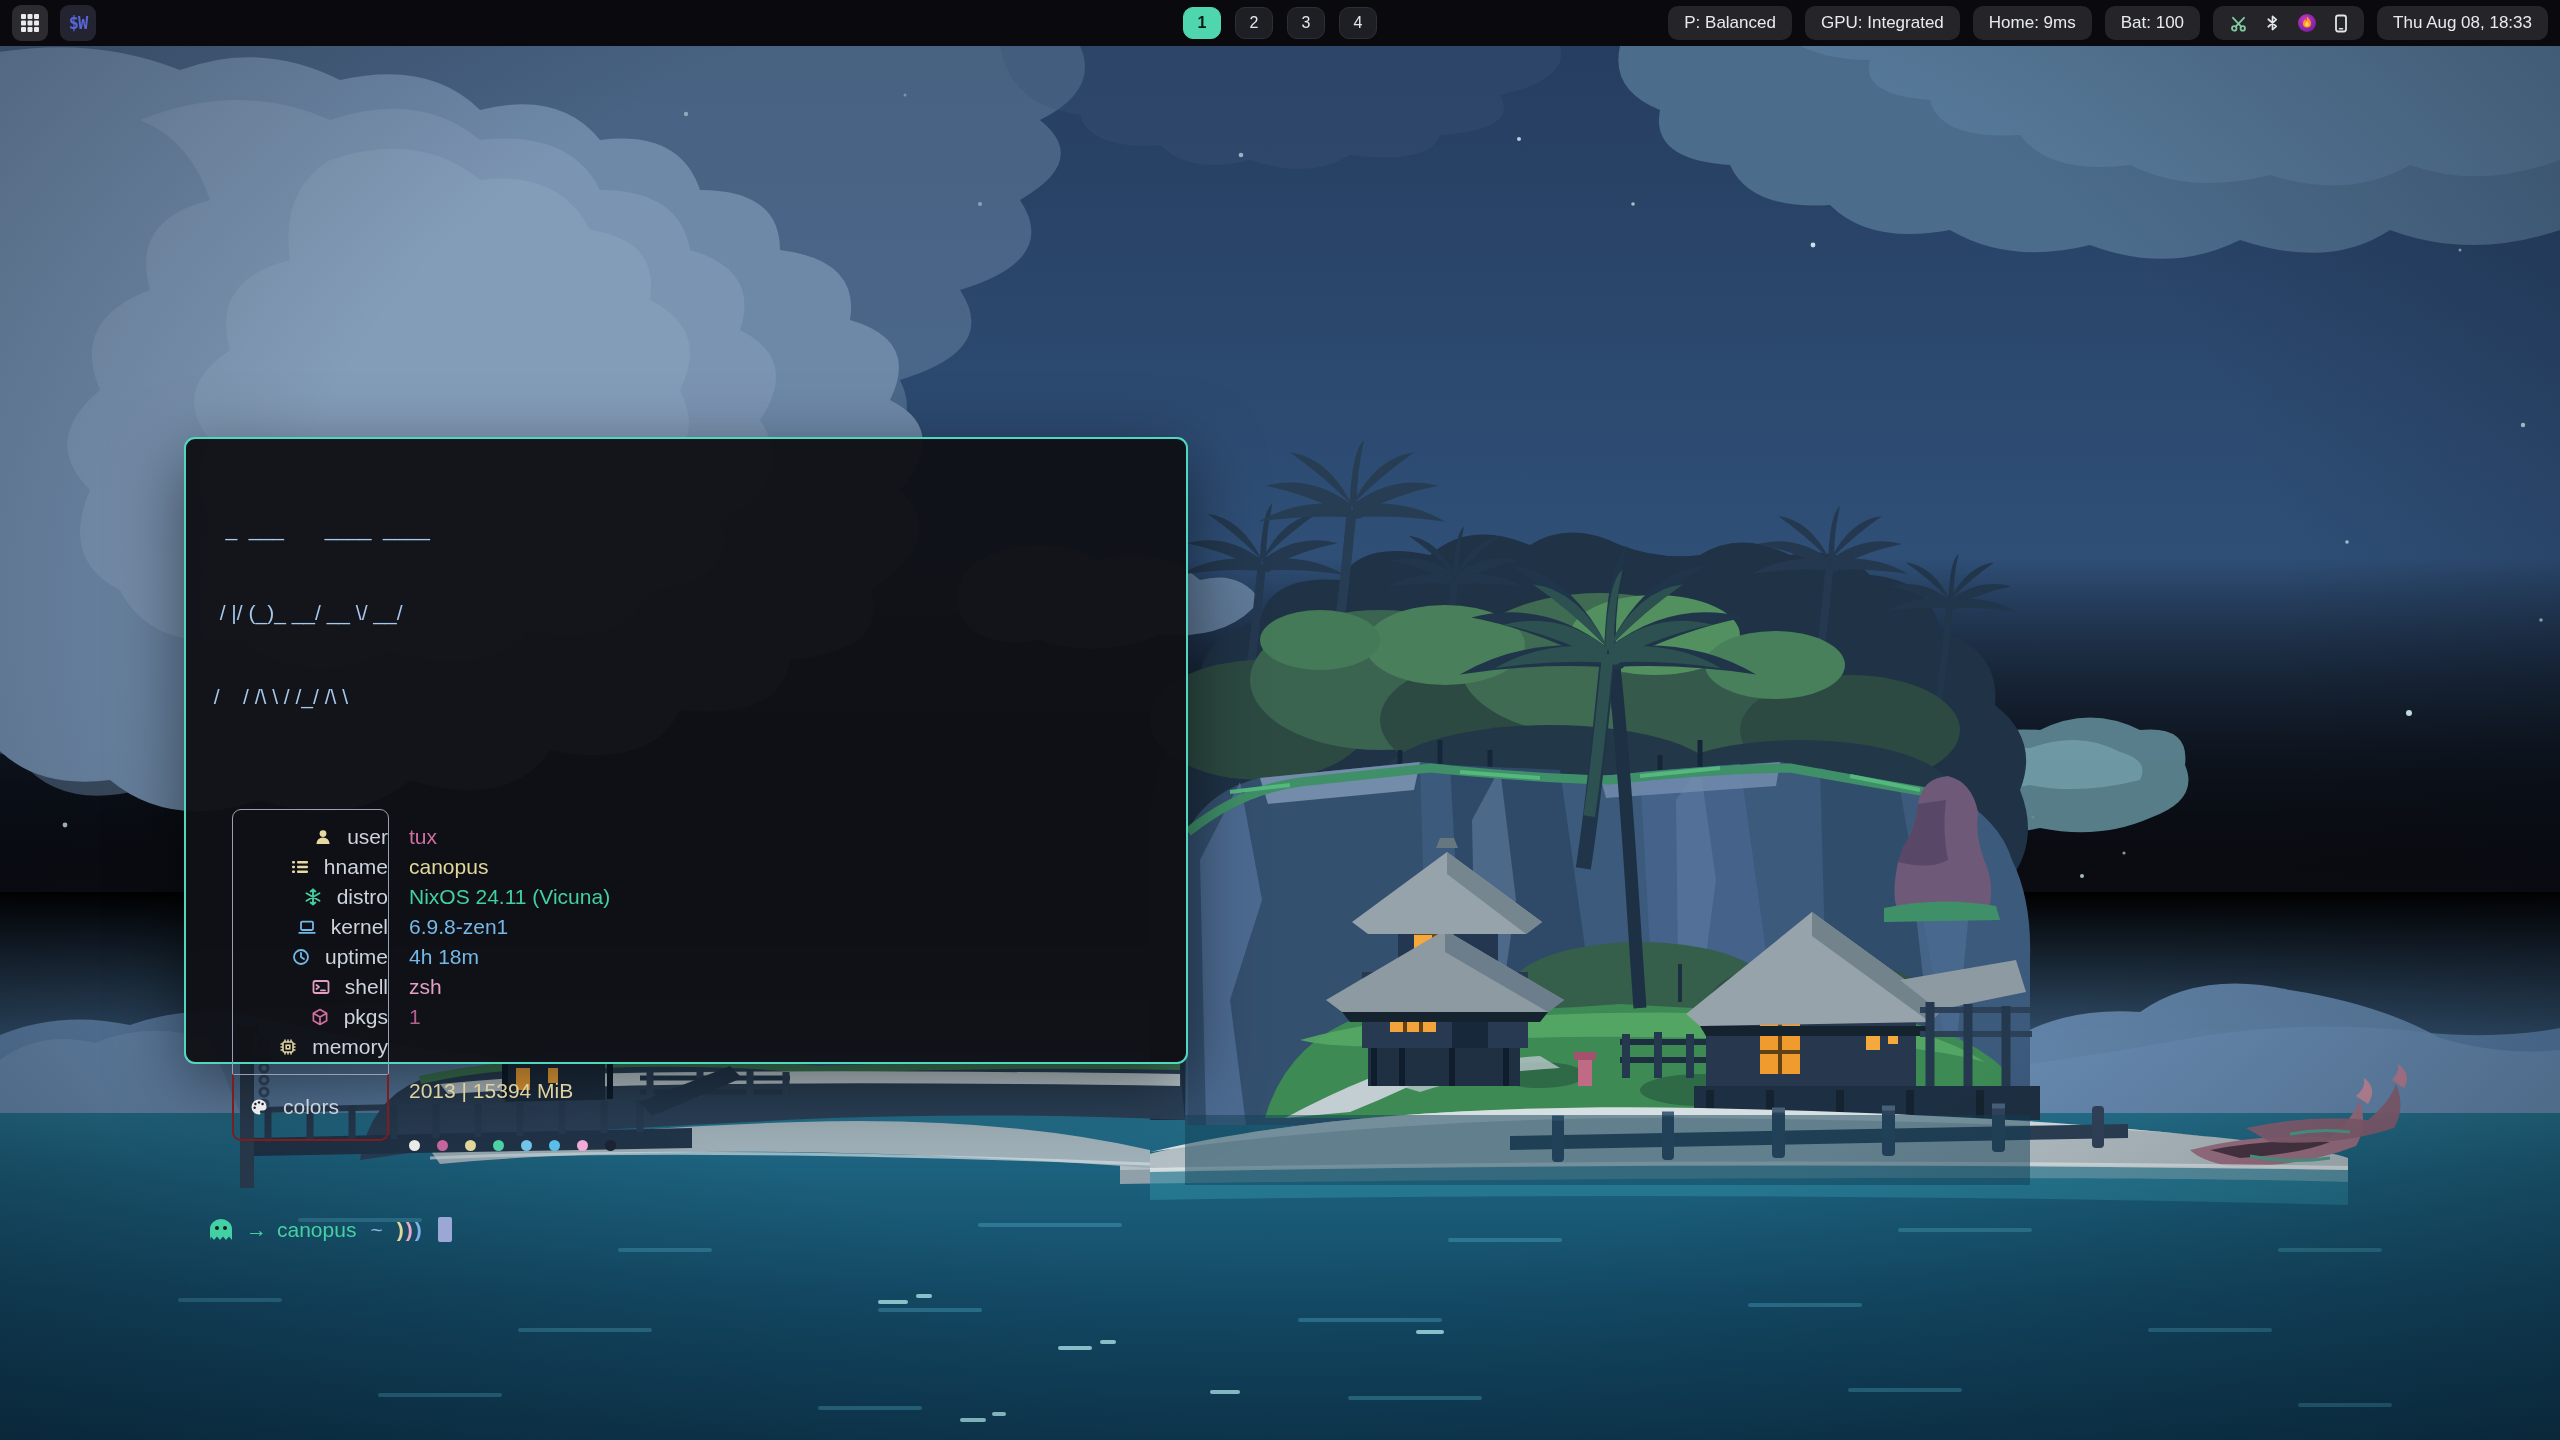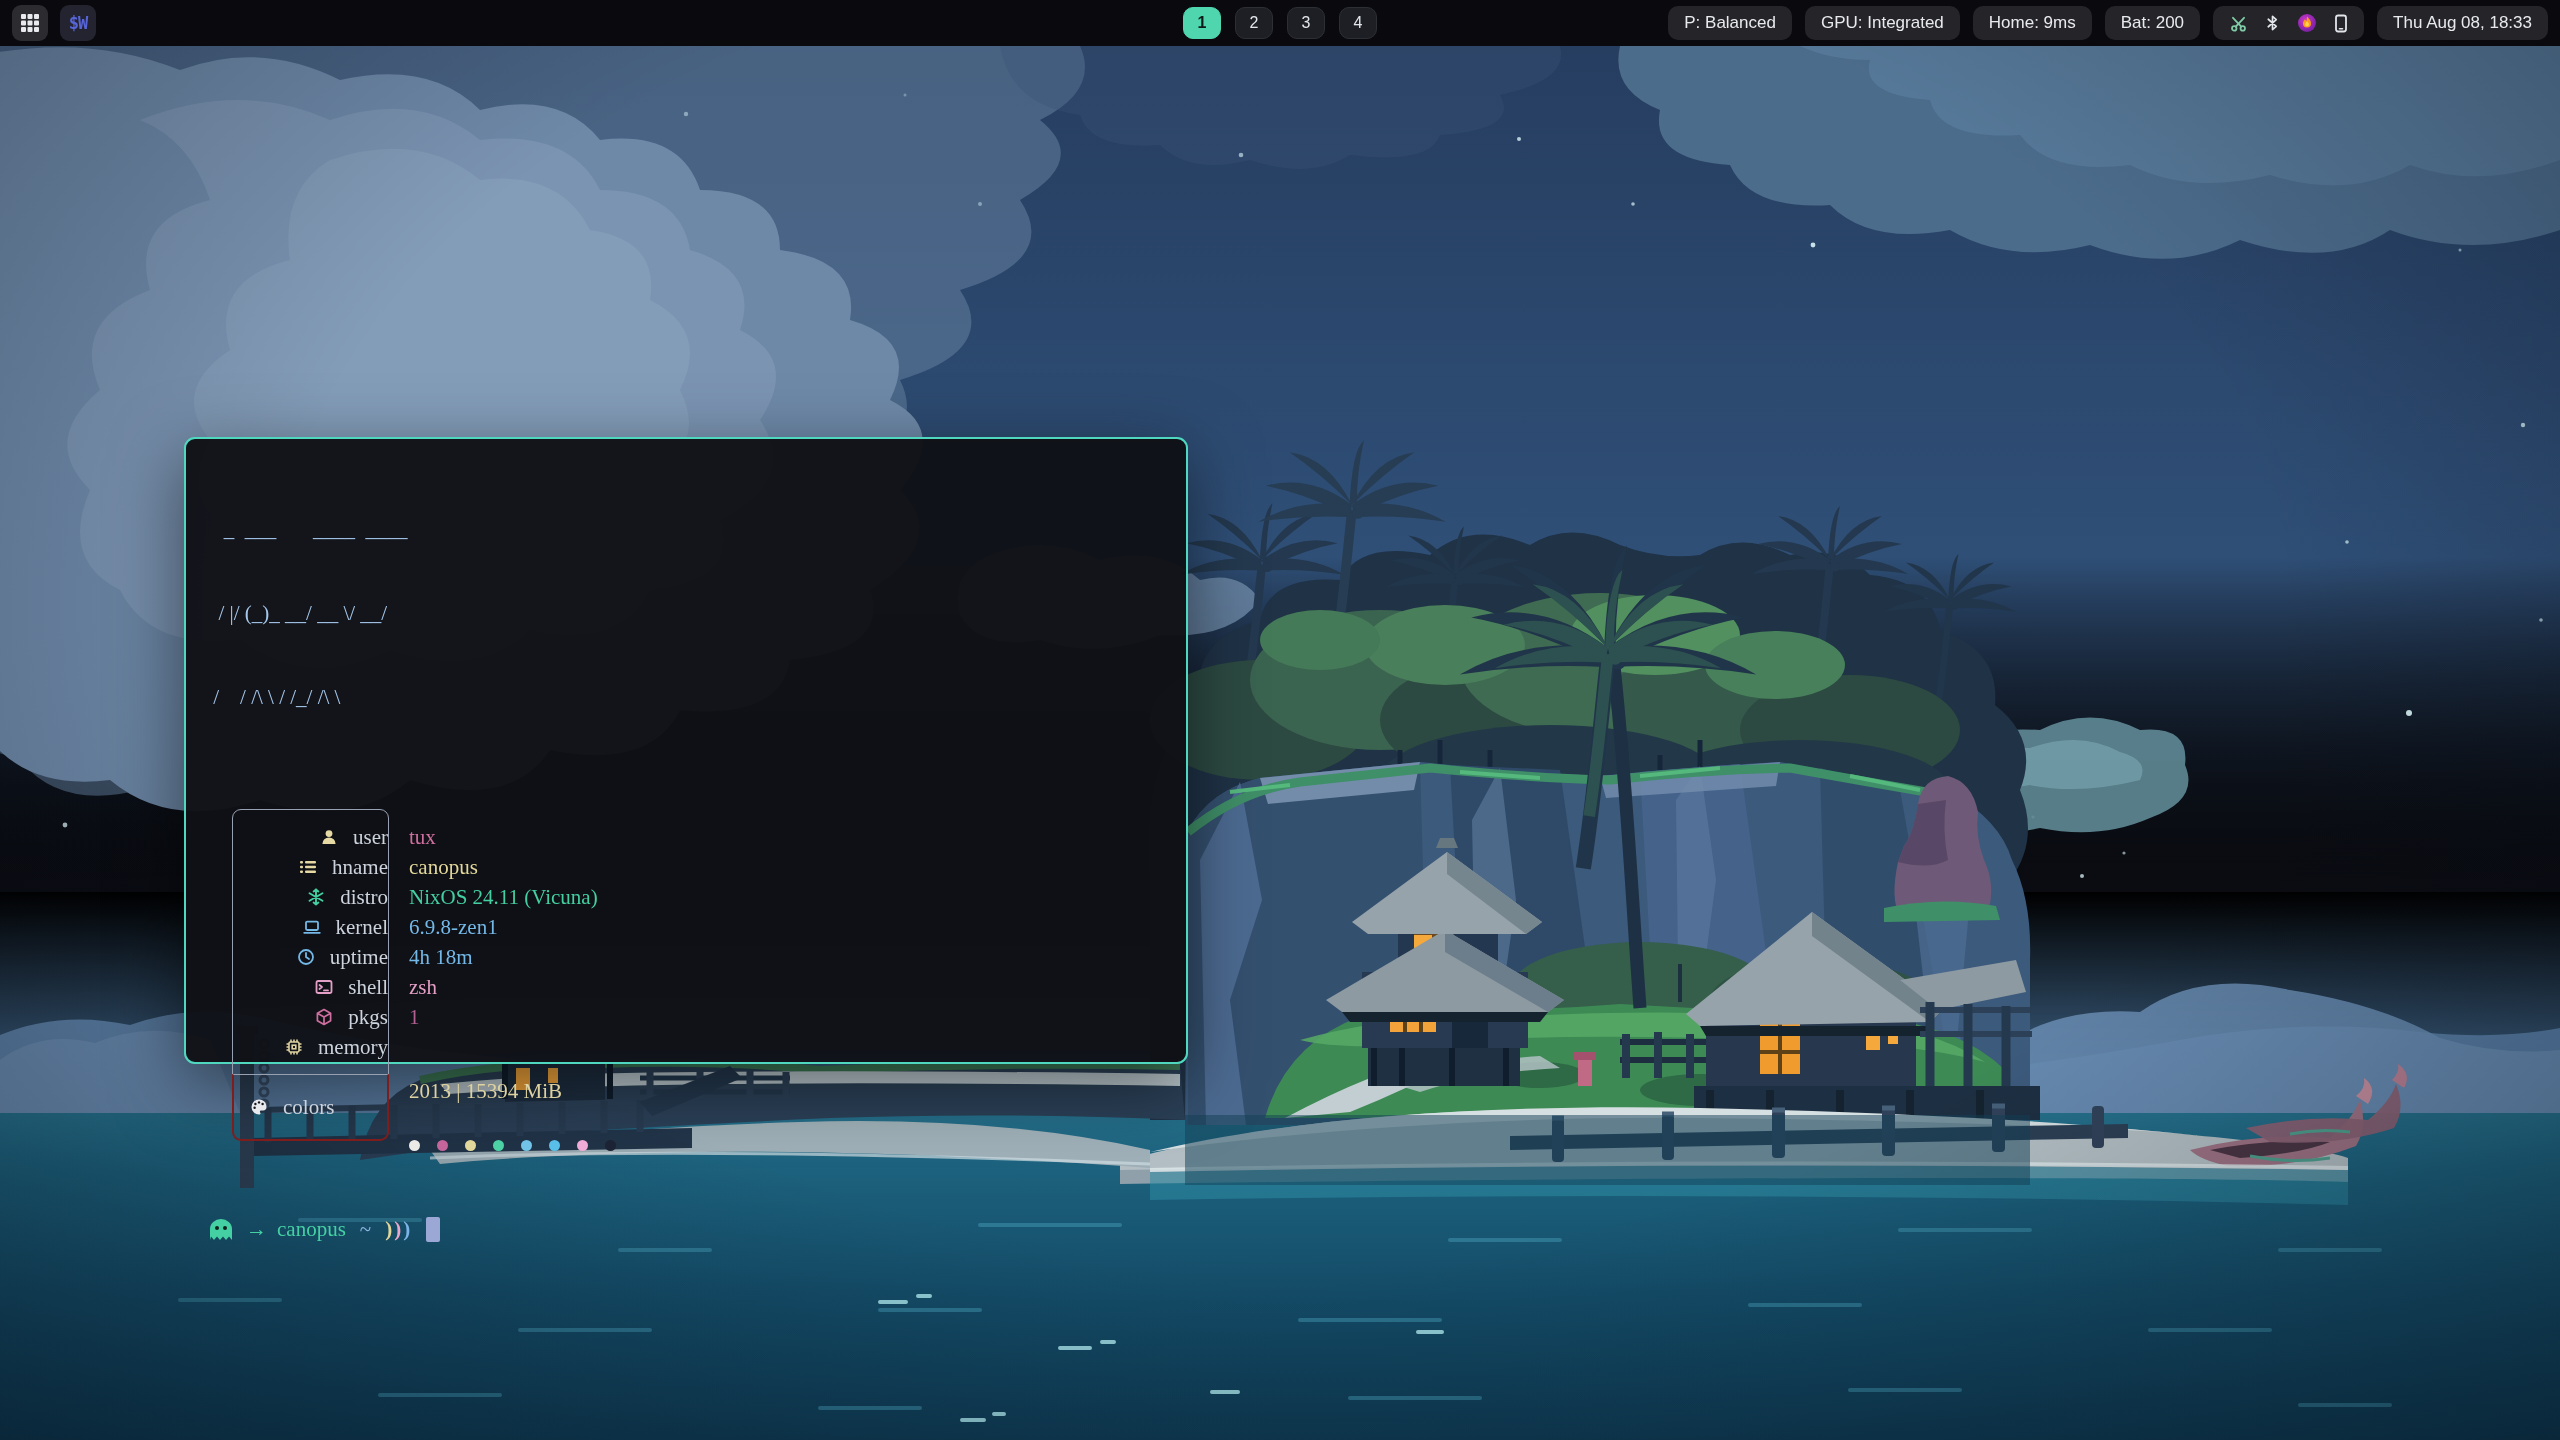--- a/index.html
+++ b/index.html
@@ -30,21 +30,21 @@
   .bar-right { margin-left:auto; display:flex; align-items:center; gap:13px; padding-right:12px; }
   .pill { height:34px; border-radius:10px; background:#242429; color:#e8eaee; font-size:17px;
           display:flex; align-items:center; padding:11px 16px; white-space:nowrap; cursor:pointer; }
   .tray { gap:17px; }
   .tray svg { display:block; }
 
   
   .terminal { position:absolute; left:184px; top:437px; width:1004px; height:627px; z-index:20;
               background:rgba(16,17,22,.97); border:2px solid #4fd8bf; border-radius:11px;
               box-shadow:0 20px 70px rgba(0,0,0,.5); padding:20px 22px;
-              font-family:Liberation Serif, serif; font-size:21px; color:#ccd3dc; }
+              font-family:Liberation Sans, sans-serif; font-size:21px; color:#ccd3dc; }
   .ascii { color:#a6c8ec; line-height:28px; white-space:pre; font-size:21px; }
   .fetch { display:flex; margin-top:42px; margin-left:24px; }
   .fetch-left { width:157px; flex:0 0 157px; }
   .fbox-main { border:1px solid #97a1b2; border-radius:9px 9px 0 0; padding:12px 0; }
   .fbox-colors { border:2px solid #7f1d1d; border-top:1px solid #97a1b2; margin-top:-1px;
                  border-radius:0 0 9px 9px; height:67px; display:flex; align-items:center; }
   .frow { height:30px; display:flex; align-items:center; padding-left:13px;justify-content:flex-end; }
   .ficon { width:24px; display:flex; justify-content:center; }
   .ficon svg { display:block; }
   .flabel { margin-left:12px; color:#ccd3dc; }
@@ -386,21 +386,21 @@
     <div class="pill">
         <span>P: Balanced</span>
       </div>
     <div class="pill">
         <span>GPU: Integrated</span>
       </div>
     <div class="pill">
         <span>Home: 9ms</span>
       </div>
     <div class="pill">
-        <span>Bat: 200</span>
+        <span>Bat: 100</span>
       </div>
     <div class="pill tray">
       <svg width="19" height="17" viewBox="0 0 16 16">
         <g stroke="#7fcba6" stroke-width="1.7" fill="none" stroke-linecap="round">
           <circle cx="4" cy="12.6" r="2.1"></circle>
             <circle cx="12" cy="12.6" r="2.1"></circle>
           <path d="M5.4,11 L13.2,2.6 M10.6,11 L2.8,2.6"></path>
         </g>
       </svg>
       <svg width="15" height="18" viewBox="0 0 16 17">

